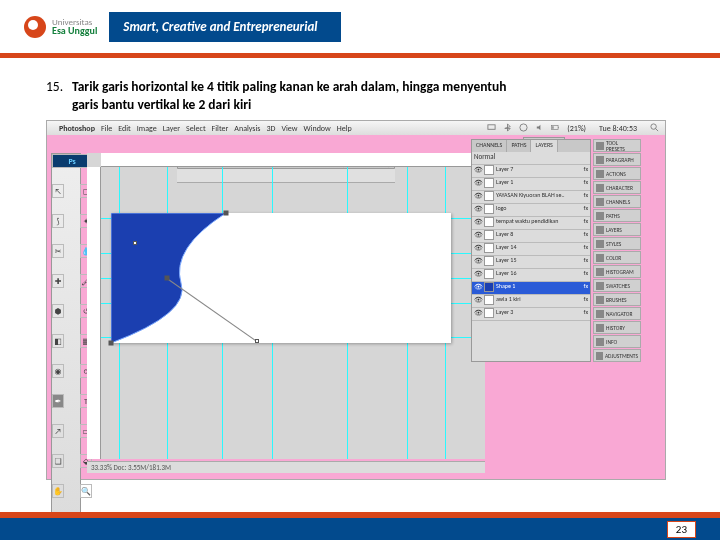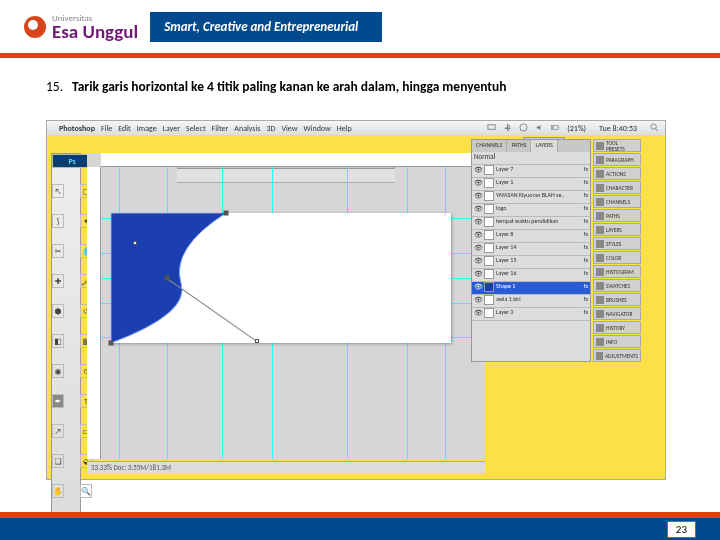--- a/index.html
+++ b/index.html
@@ -1,26 +1,26 @@
 <!DOCTYPE html>
 <html><head>
 <meta charset="utf-8">
 <style>
 *{box-sizing:border-box;margin:0;padding:0}
 body{width:720px;height:540px;font-family:Calibri,Arial,sans-serif;background:#fff;position:relative;overflow:hidden}
 .hdr{height:58px;background:#fff;display:flex;align-items:center;border-bottom:5px solid #d7461a}
 .logo{width:22px;height:22px;border-radius:50%;background:#d7461a;margin:0 6px 0 24px;position:relative}
 .logo::after{content:"";position:absolute;width:10px;height:10px;background:#fff;border-radius:50%;left:4px;top:4px}
 .uni{font-size:9px;color:#888;line-height:1}
-.uni b{font-size:19px;color:#701a75;display:block}
+.uni b{font-size:10px;color:#15803d;display:block}
 .blue-tag{background:#024a8d;color:#fff;font-style:italic;font-weight:bold;font-size:13px;padding:6px 24px 6px 14px;margin-left:12px;height:30px;display:flex;align-items:center}
 .body{padding:20px 46px 0}
 .instr{font-size:13.5px;color:#000;line-height:1.35;margin-bottom:6px}
 .instr .num{display:inline-block;width:26px}
-.screenshot{background:#fde047;border:1px solid #aaa;width:620px;height:360px;position:relative;font-size:8px;color:#333}
+.screenshot{background:#f9a8d4;border:1px solid #aaa;width:620px;height:360px;position:relative;font-size:8px;color:#333}
 .mac-bar{height:14px;background:linear-gradient(#f6f6f6,#ddd);display:flex;align-items:center;padding:0 6px;font-size:8px}
 .mac-bar .app{font-weight:bold;margin-right:6px}
 .mac-bar span{margin-right:6px}
 .mac-right{margin-left:auto;display:flex;gap:7px;align-items:flex-start}
 .mico{width:9px;height:9px;opacity:.6}
 .titlebar{height:12px;background:linear-gradient(#e8e8e8,#c8c8c8);margin:4px 90px 0;border:1px solid #999;border-radius:3px 3px 0 0;display:flex;align-items:center;padding:0 4px;font-size:7px;color:#555}
 .dots{display:flex;gap:2px;margin-right:auto}
 .dot{width:6px;height:6px;border-radius:50%}
 .toolbox{position:absolute;left:4px;top:32px;width:30px;background:linear-gradient(#eee,#d8d8d8);border:1px solid #999;display:grid;grid-template-columns:1fr 1fr;gap:16px}
 .tool{height:14px;border:0.5px solid #bbb;display:flex;align-items:center;justify-content:center;font-size:8px;color:#444}
@@ -66,21 +66,21 @@
   <div class="logo"></div>
   <div class="uni">
     <span>Universitas</span><b>Esa Unggul</b>
   </div>
   <div class="blue-tag">Smart, Creative and Entrepreneurial</div>
 </div>
 
 <div class="body">
   <p class="instr">
     <span class="num">15.</span><b>Tarik garis horizontal ke 4 titik paling kanan ke arah dalam, hingga menyentuh</b><br>
-    <span class="num"></span>
+    <span class="num"></span><b>garis bantu vertikal ke 2 dari kiri</b>
   </p>
 
   <div class="screenshot">
     <div class="mac-bar">
       <span></span>
       <span class="app">Photoshop</span>
       <span>File</span>
         <span>Edit</span>
         <span>Image</span>
         <span>Layer</span>

